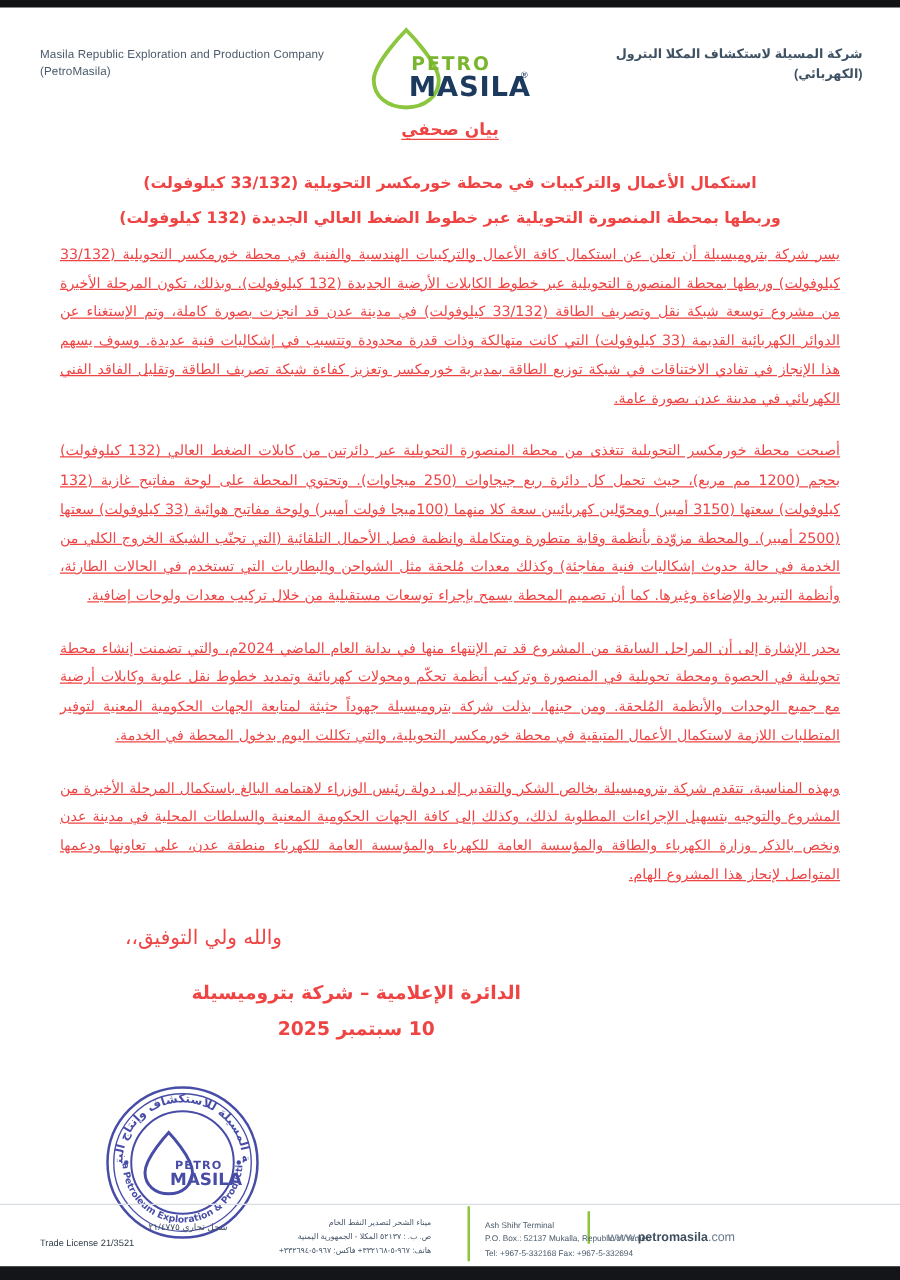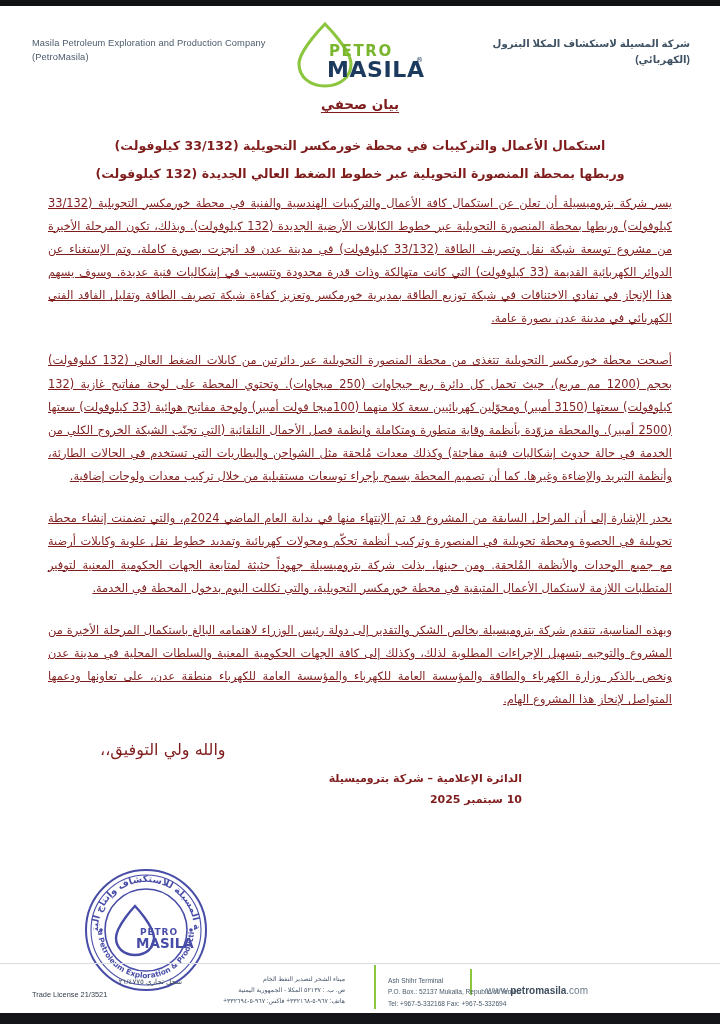--- a/index.html
+++ b/index.html
@@ -68,21 +68,21 @@
   }
   .logo svg { display: block; }
 
   
   .doc-body {
     position: absolute;
     left: 48px; top: 96px;
     width: 624px;
     direction: rtl;
     text-align: justify;
-    color: #7f1d1d;
+    color: #ef4444;
     font-family: "DejaVu Sans", "Liberation Sans", sans-serif;
   }
 
   .press-label {
     text-align: center;
     font-size: 13.5px;
     font-weight: bold;
     text-decoration: underline;
     text-underline-offset: 3px;
     margin-bottom: 22px;
@@ -116,22 +116,23 @@
 
   
   .closing {
     margin-top: 24px;
     text-align: left;
     font-size: 16px;
     padding-left: 52px;
     line-height: 1.9;
   }
   .sign-block {
-    margin-top: 2px;
-    font-size: 11px;
+    margin-top: 14px;
+    text-align: center;
+    font-size: 15px;
     font-weight: bold;
     line-height: 1.95;
     padding-right: 150px;
   }
 
   
   .seal {
     position: absolute;
     left: 78px; top: 862px;
     width: 136px; height: 136px;
@@ -205,21 +206,21 @@
 </style>
 </head>
 <body>
 
 <div class="page">
 
   <div class="scan-bar-top"></div>
 
   <div class="header">
 
-    <div class="hdr-en">Masila Petroleum Exploration and Production Company (PetroMasila)</div>
+    <div class="hdr-en">Masila Republic Exploration and Production Company (PetroMasila)</div>
 
     <div class="hdr-ar">
       <div>شركة المسيلة لاستكشاف المكلا البترول</div>
       <div>(الكهربائي)</div>
     </div>
 
     <div class="logo">
       <svg width="150" height="74" viewBox="0 0 150 74" xmlns="http://www.w3.org/2000/svg">
         <path d="M40 8 C40 8, 14 34, 14 48 C14 61, 25 70, 40 70 C55 70, 66 61, 66 48 C66 34, 40 8, 40 8 Z" fill="none" stroke="#8CC63E" stroke-width="3.1" stroke-linecap="round"></path>
         <text x="44" y="40" font-family="DejaVu Sans, sans-serif" font-size="15" font-weight="bold" fill="#7AB52E" letter-spacing="1.6">PETRO</text>

